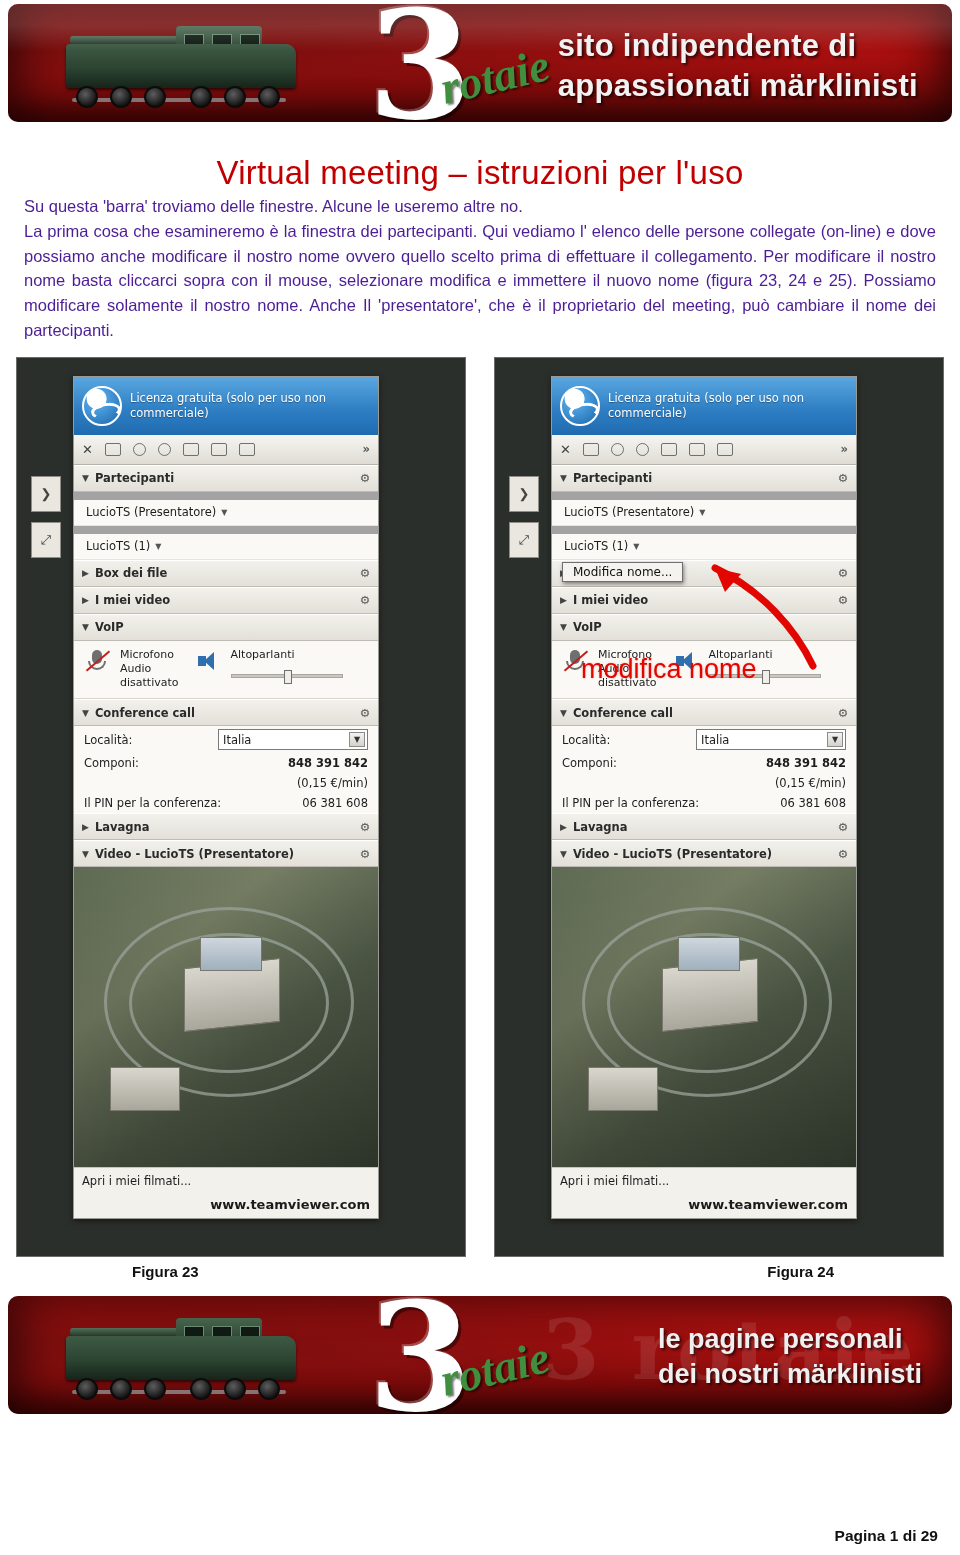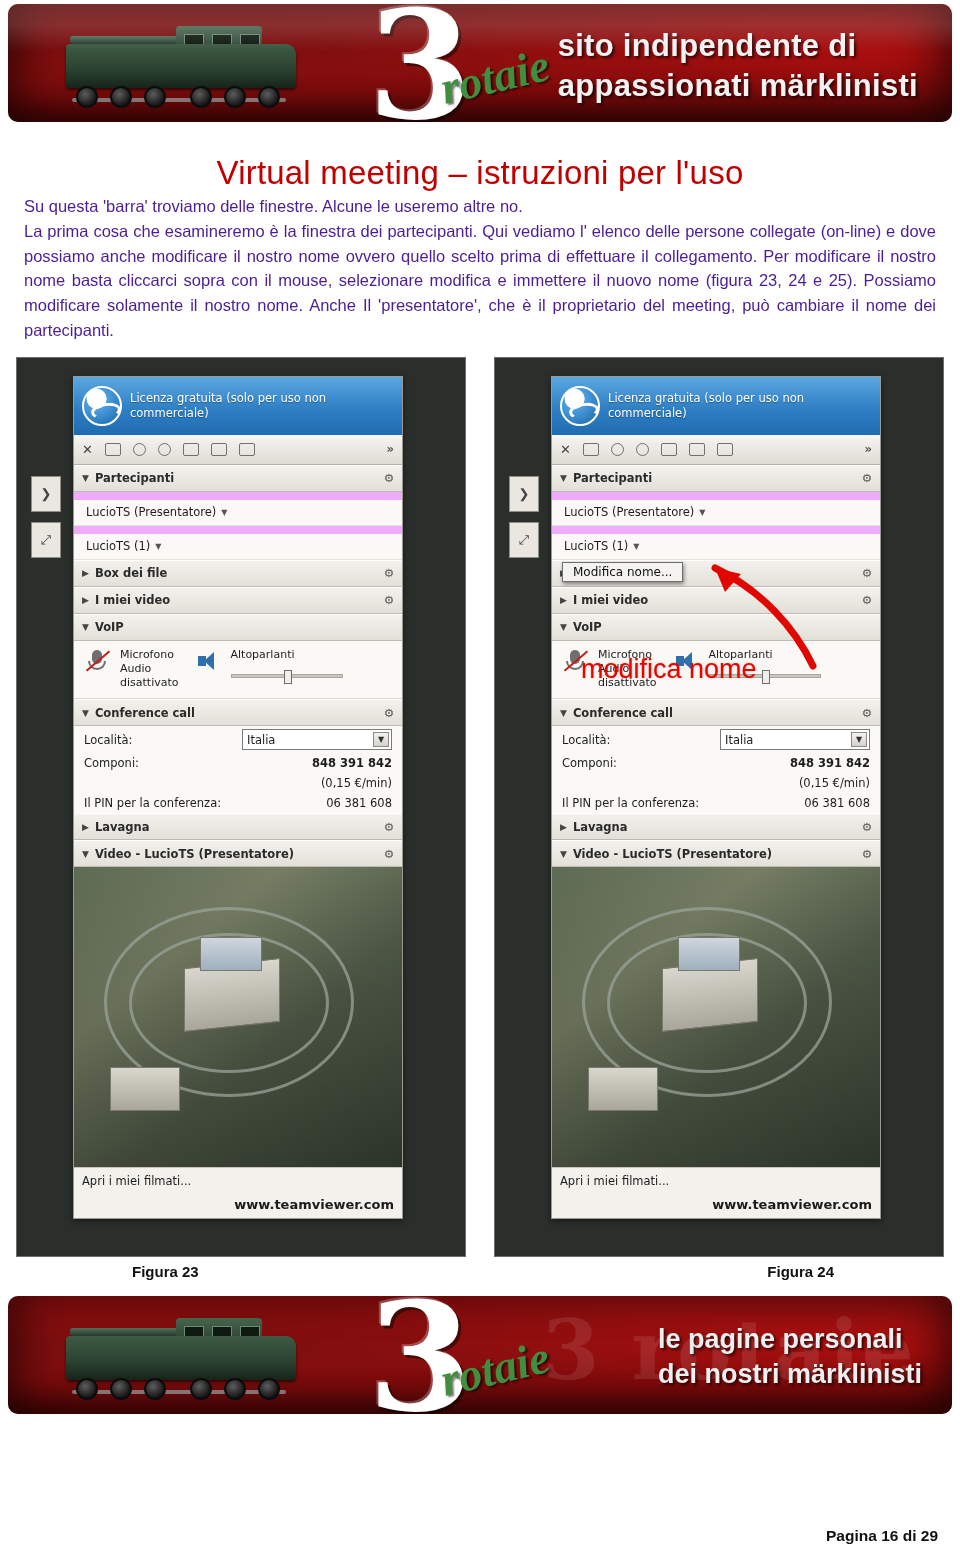--- a/index.html
+++ b/index.html
@@ -139,22 +139,22 @@
     border:1px solid #6b6b6b;
     overflow:hidden;
   }
   .shot.left { margin-left:2px; }
   .shot.right { margin-right:2px; }
 
   
   .tv{
     position:absolute;
     left:56px; top:18px;
-    width:330px;
-    background:#f0abfc;
+    width:306px;
+    background:#a3a3a3;
     border:1px solid #9b9b93;
     box-shadow:0 2px 6px rgba(0,0,0,.5);
     font-size:11.5px;
     color:#1d1d1d;
     font-family:"DejaVu Sans", sans-serif;
   }
   .tv-top{
     height:58px;
     background: linear-gradient(180deg,#5aa7e0 0%, #2f7fc4 55%, #1f6bb0 100%);
     display:flex; align-items:center; gap:8px;
@@ -698,14 +698,14 @@
     <div class="f-ghost">3 rotaie</div>
     <div class="b-three">3</div>
     <div class="b-rotaie">rotaie</div>
 
     <div class="f-tag">
       <div>le pagine personali</div>
       <div>dei nostri märklinisti</div>
     </div>
   </div>
 
-  <div class="pagenum">Pagina 16 di 29</div>
+  <div class="pagenum">Pagina 1 di 29</div>
 </div>
 
 </body></html>

